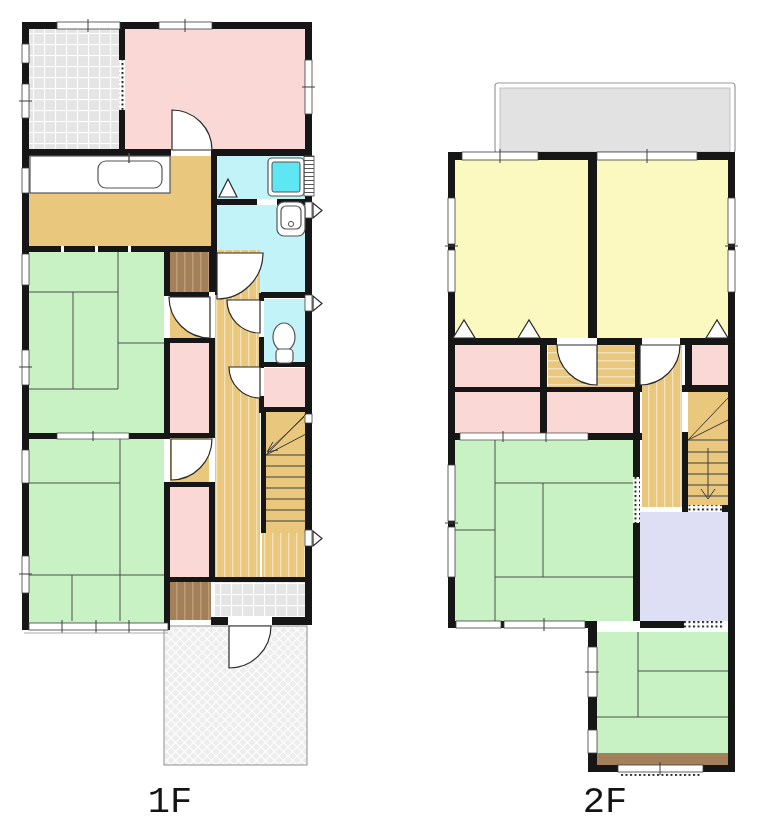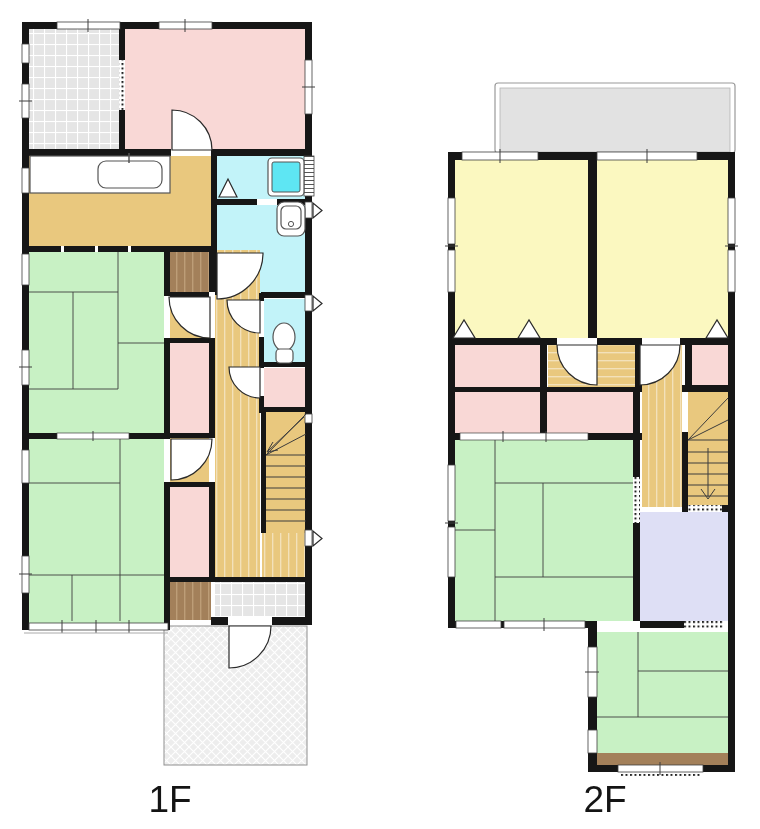--- a/index.html
+++ b/index.html
@@ -1,17 +1,17 @@
 <!DOCTYPE html>
 <html style="--wall: #161616; --line: #3f3f3f; --tatami: #c8f1c4; --room_pink: #f9d8d6; --room_yellow: #fbf8c0; --bath: #c2f3f9; --tub: #5ee6f3; --wood: #e9c87e; --wood_stripe: #f4e3bd; --closet: #a3805a; --closet_stripe: #bd9d77; --lavender: #dedff5; --tile: #e5e5e5; --porch: #ededed; --balcony: #e2e2e2;"><head>
 <meta charset="utf-8">
 <style>
   html,body{margin:0;padding:0;background:#fff;}
   #stage{position:relative;width:760px;height:829px;background:#fff;overflow:hidden;
-         font-family:Liberation Sans, sans-serif;}
+         font-family:Liberation Mono, monospace;}
   svg{position:absolute;left:0;top:0;}
   .w{fill:var(--wall);}
   .win{fill:#fff;stroke:var(--line);stroke-width:0.8;}
   .tick{stroke:var(--line);stroke-width:1;}
   .f-tat{fill:var(--tatami);}
   .f-pink{fill:var(--room_pink);}
   .f-yel{fill:var(--room_yellow);}
   .f-bath{fill:var(--bath);}
   .f-wood{fill:var(--wood);}
   .f-lav{fill:var(--lavender);}

